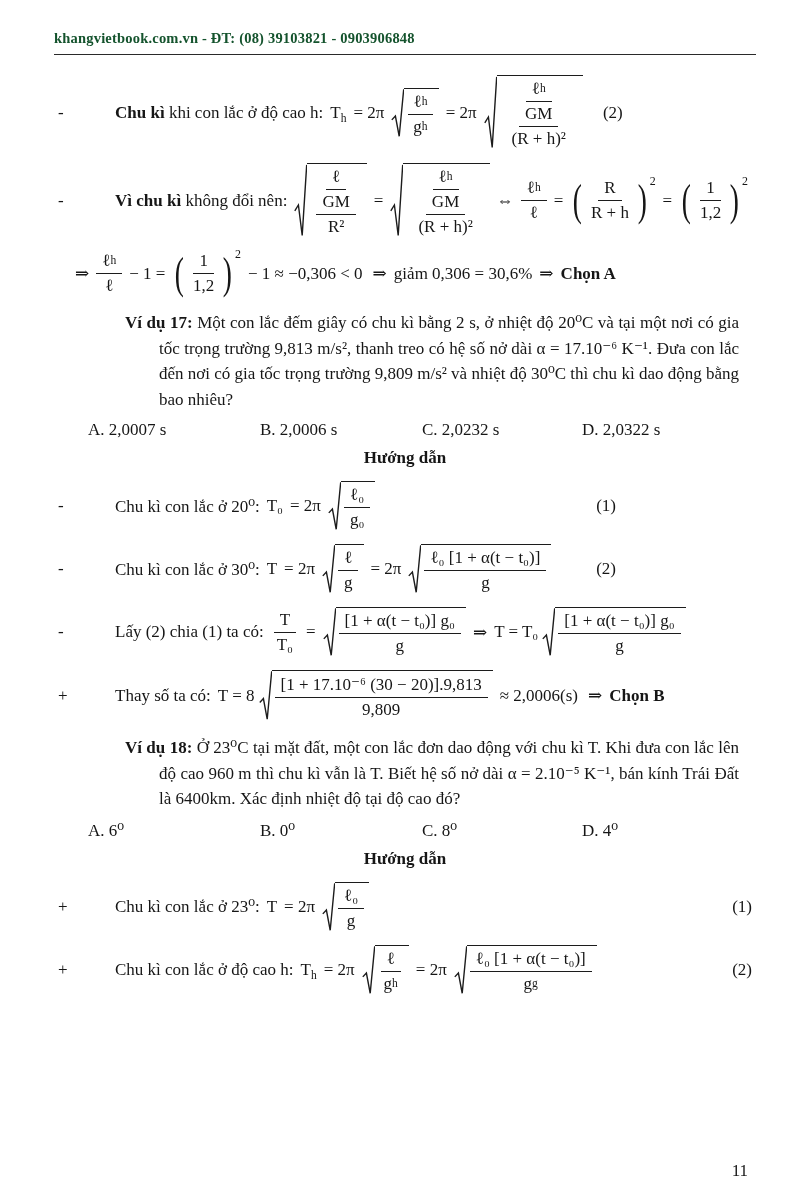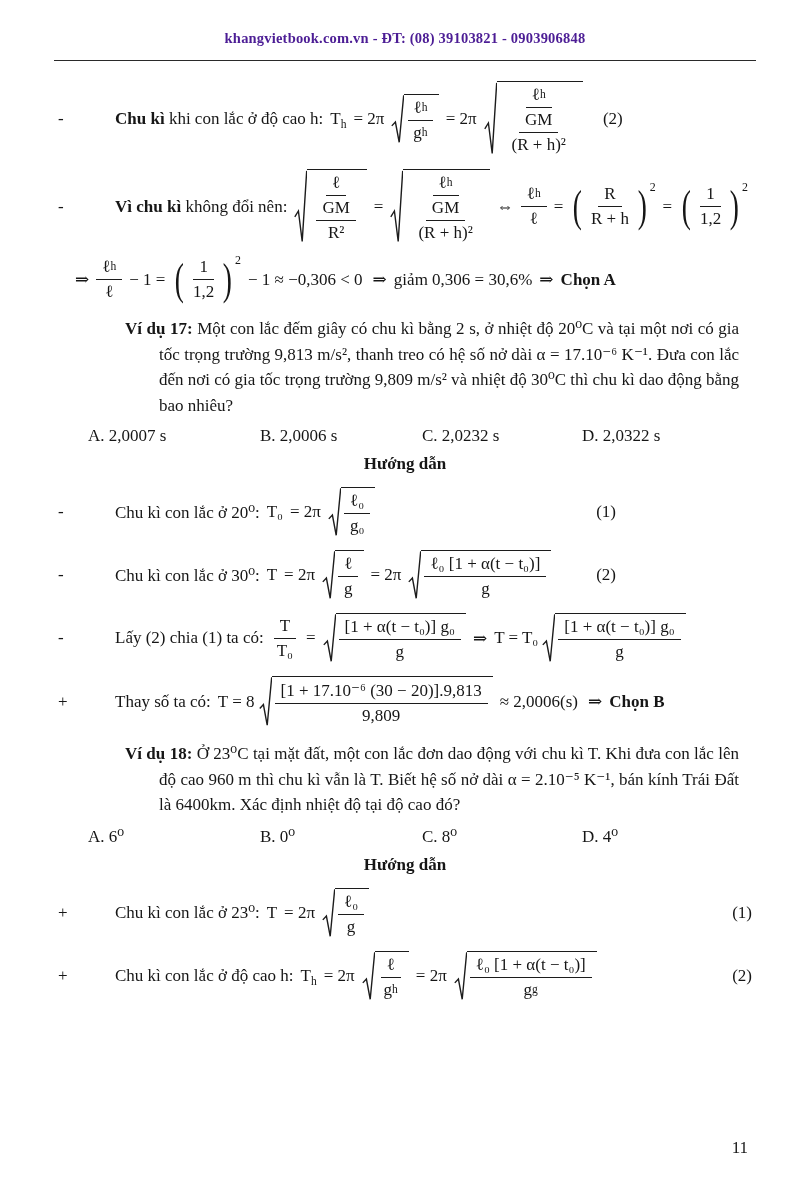--- a/index.html
+++ b/index.html
@@ -3,22 +3,22 @@
 <meta charset="utf-8">
 <style>
   html,body{margin:0;padding:0;}
   body{
     width:800px;height:1200px;background:#ffffff;color:#161616;
     font-family:"Liberation Serif","DejaVu Serif",serif;
     font-size:17px;position:relative;overflow:hidden;
   }
   .page{position:relative;width:800px;height:1200px;padding:30px 44px 0 54px;box-sizing:border-box;}
   .site-header{
-    text-align:center;font-weight:bold;font-size:14.5px;color:#4c1d95;
-    padding-bottom:13px;border-bottom:1.4px solid #2a2a2a;margin-bottom:20px;letter-spacing:.2px;
+    font-weight:bold;font-size:14.5px;color:#14532d;
+    padding-bottom:7px;border-bottom:1.4px solid #2a2a2a;margin-bottom:20px;letter-spacing:.2px;
   }
   .eqline{display:flex;align-items:center;margin:13px 0;}
   .pl16{padding-left:16px;}
   .bullet{width:28px;flex:none;padding-left:4px;}
   .label{white-space:nowrap;margin-right:5px;margin-left:29px;}
   .label b{font-weight:bold;}
   .math{display:inline-flex;align-items:center;white-space:nowrap;}
   .math>*{margin:0 2px;}
   .op{margin:0 5px;}
   .frac{display:inline-flex;flex-direction:column;align-items:center;text-align:center;}
@@ -32,21 +32,21 @@
   .bigp{font-size:260%;font-weight:400;line-height:.85;transform:scaleX(.62);}
   .gexp{font-size:70%;align-self:flex-start;margin-top:-4px;}
   .tag-a{margin-left:18px;}
   .tag-b{margin-left:auto;margin-right:140px;}
   .tag-c{margin-left:auto;margin-right:4px;}
   .example{margin:14px 17px 6px;padding-left:88px;text-indent:-34px;text-align:justify;line-height:1.5;}
   .example b{font-weight:bold;}
   .answers{display:grid;grid-template-columns:172px 162px 160px auto;padding-left:34px;margin:8px 0 2px;}
   .guide{text-align:center;font-weight:bold;margin:8px 0 2px;font-size:17px;}
   .bold{font-weight:bold;}
-  .page-number{position:absolute;right:52px;bottom:42px;font-size:17px;}
+  .page-number{position:absolute;right:52px;bottom:19px;font-size:17px;}
 </style>
 </head>
 <body>
 
 <div class="page">
 
   <div class="site-header">khangvietbook.com.vn - ĐT: (08) 39103821 - 0903906848</div>
 
   <div class="eqline">
     <span class="bullet">-</span>

